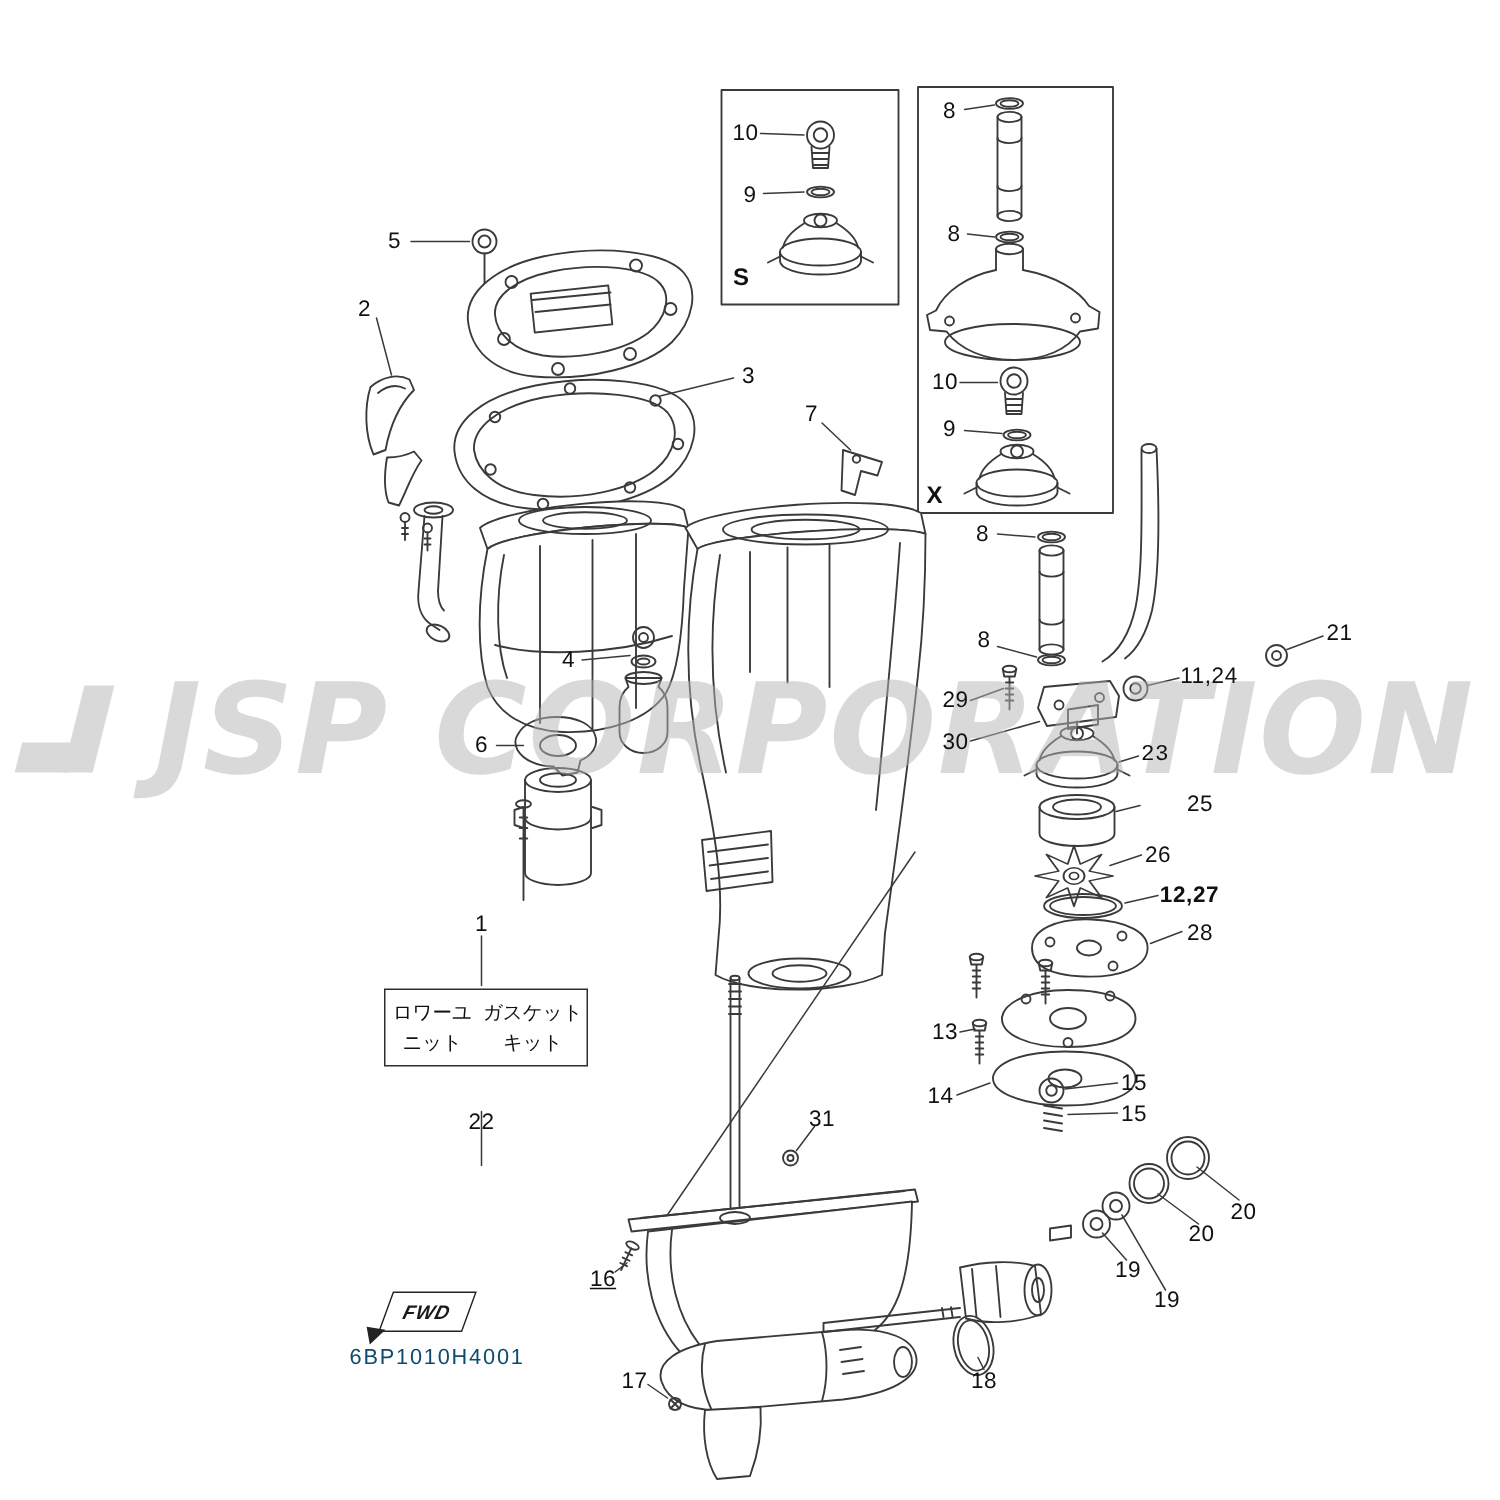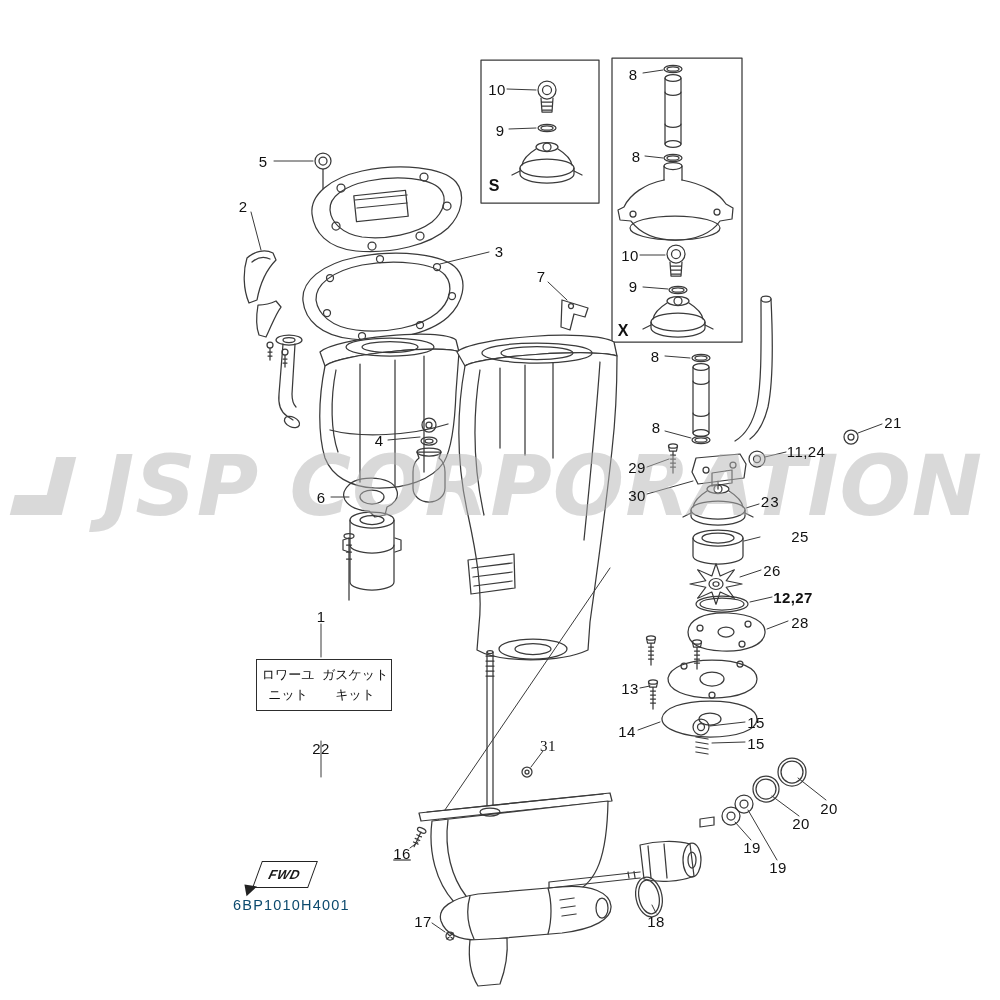--- a/index.html
+++ b/index.html
@@ -395,21 +395,21 @@
       <span class="callout" style="left: 800px; top: 536px;">25</span>
       <span class="callout" style="left: 772px; top: 570px;">26</span>
       <span class="callout" style="left: 793px; top: 597px; font-weight: bold;">12,27</span>
       <span class="callout" style="left: 321px; top: 616px;">1</span>
       <span class="callout" style="left: 800px; top: 622px;">28</span>
       <span class="callout" style="left: 630px; top: 688px;">13</span>
       <span class="callout" style="left: 756px; top: 722px;">15</span>
       <span class="callout" style="left: 627px; top: 731px;">14</span>
       <span class="callout" style="left: 321px; top: 748px; text-align: right;">22</span>
       <span class="callout" style="left: 756px; top: 743px;">15</span>
-      <span class="callout" style="left: 548px; top: 746px; font-family: Liberation Serif, serif;">31</span>
+      <span class="callout" style="left: 548px; top: 746px;">31</span>
       <span class="callout" style="left: 829px; top: 808px;">20</span>
       <span class="callout" style="left: 801px; top: 823px;">20</span>
       <span class="callout" style="left: 752px; top: 847px;">19</span>
       <span class="callout" style="left: 402px; top: 853px; text-decoration: underline;">16</span>
       <span class="callout" style="left: 778px; top: 867px;">19</span>
       <span class="callout" style="left: 656px; top: 921px;">18</span>
       <span class="callout" style="left: 423px; top: 921px;">17</span>
     </div>
 
   <span class="inset-label" style="left:494px;top:186px">S</span>

